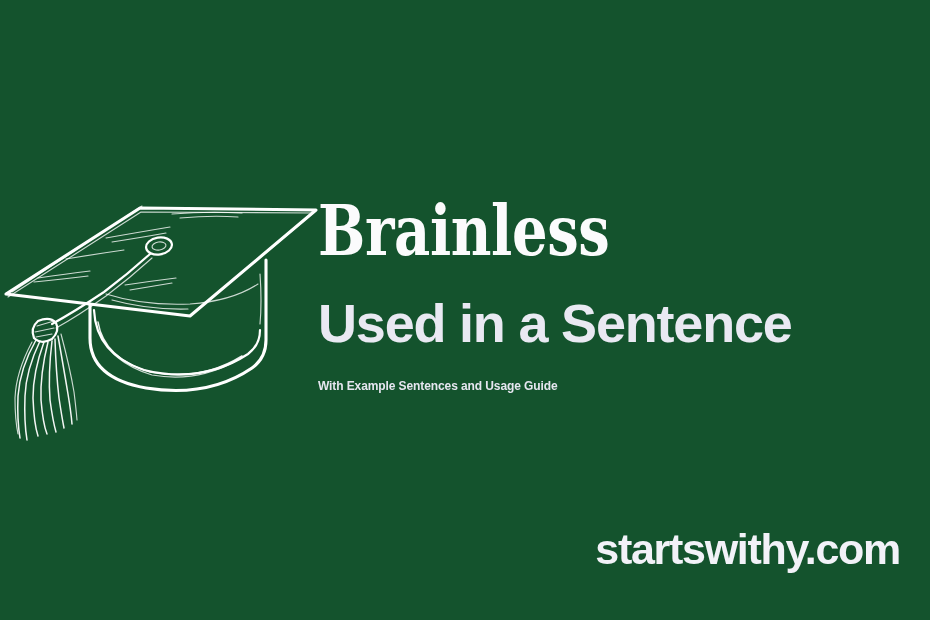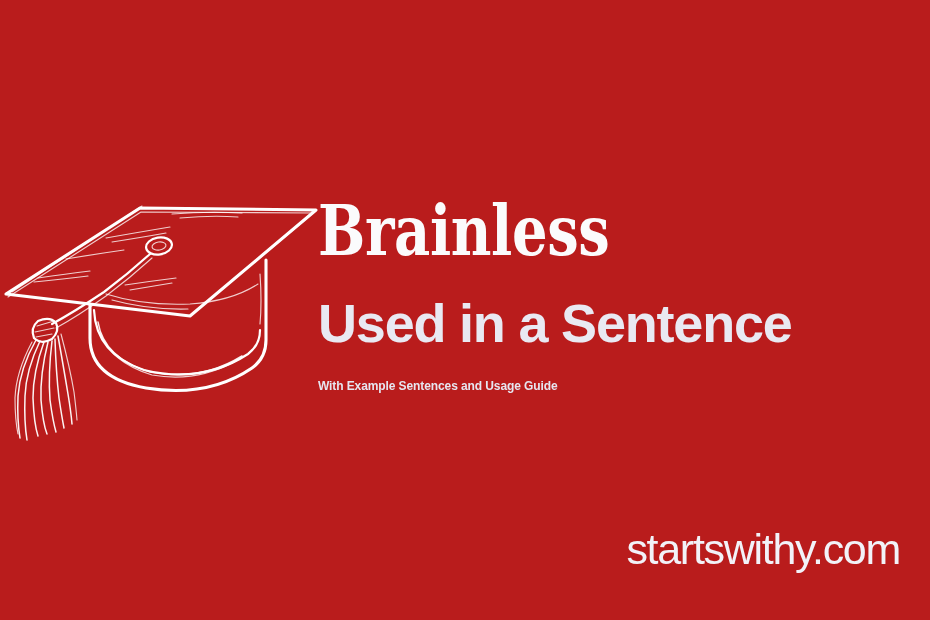--- a/index.html
+++ b/index.html
@@ -10,21 +10,21 @@
   }
   body {
     font-family: "Liberation Sans", sans-serif;
     -webkit-font-smoothing: antialiased;
   }
 
   #canvas {
     position: relative;
     width: 930px;
     height: 620px;
-    background: #b91c1c;
+    background: #14532d;
     overflow: hidden;
   }
 
   
   #cap-illustration {
     position: absolute;
     left: -6px;
     top: 182px;
     width: 330px;
     height: 268px;
@@ -92,21 +92,21 @@
     padding-top: 30px;
     white-space: nowrap;
   }
 
   
   #brand {
     position: absolute;
     right: 30px;
     top: 528px;
     font-family: "Liberation Sans", sans-serif;
-    font-weight: 400;
+    font-weight: 700;
     font-size: 43px;
     line-height: 1;
     letter-spacing: -1.3px;
     color: #f2f2f8;
     white-space: nowrap;
   }
 </style>
 </head>
 <body>
 

